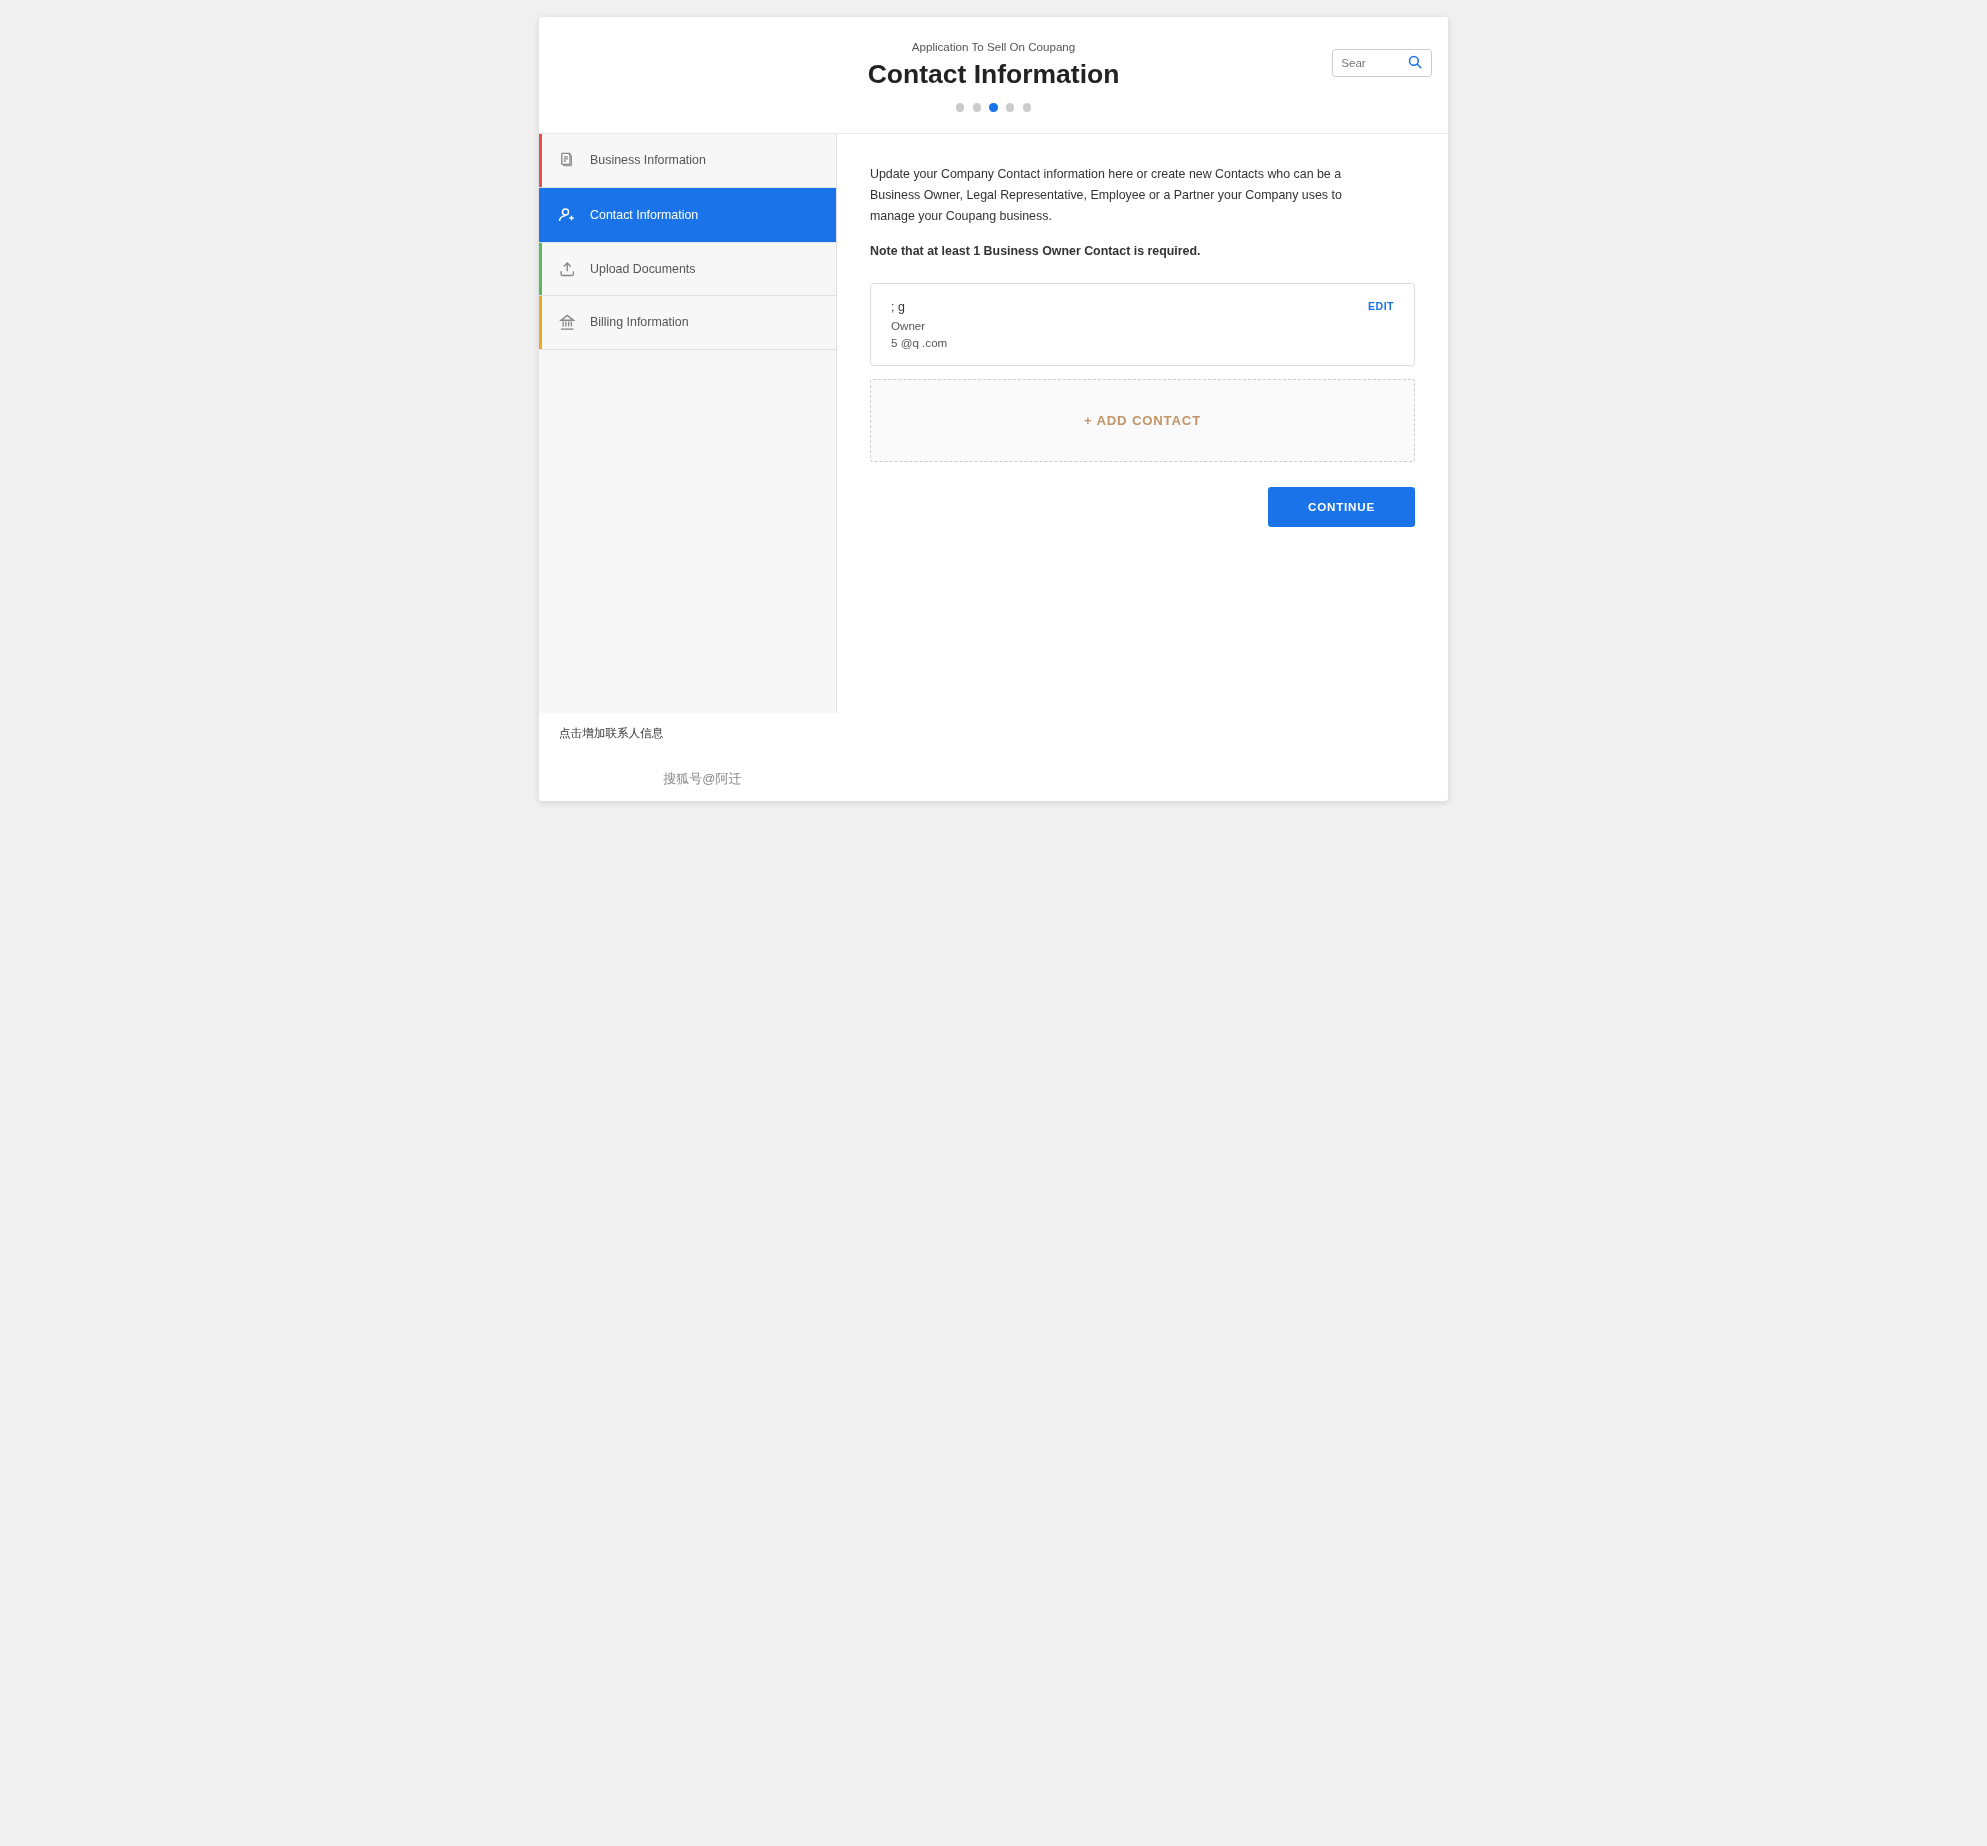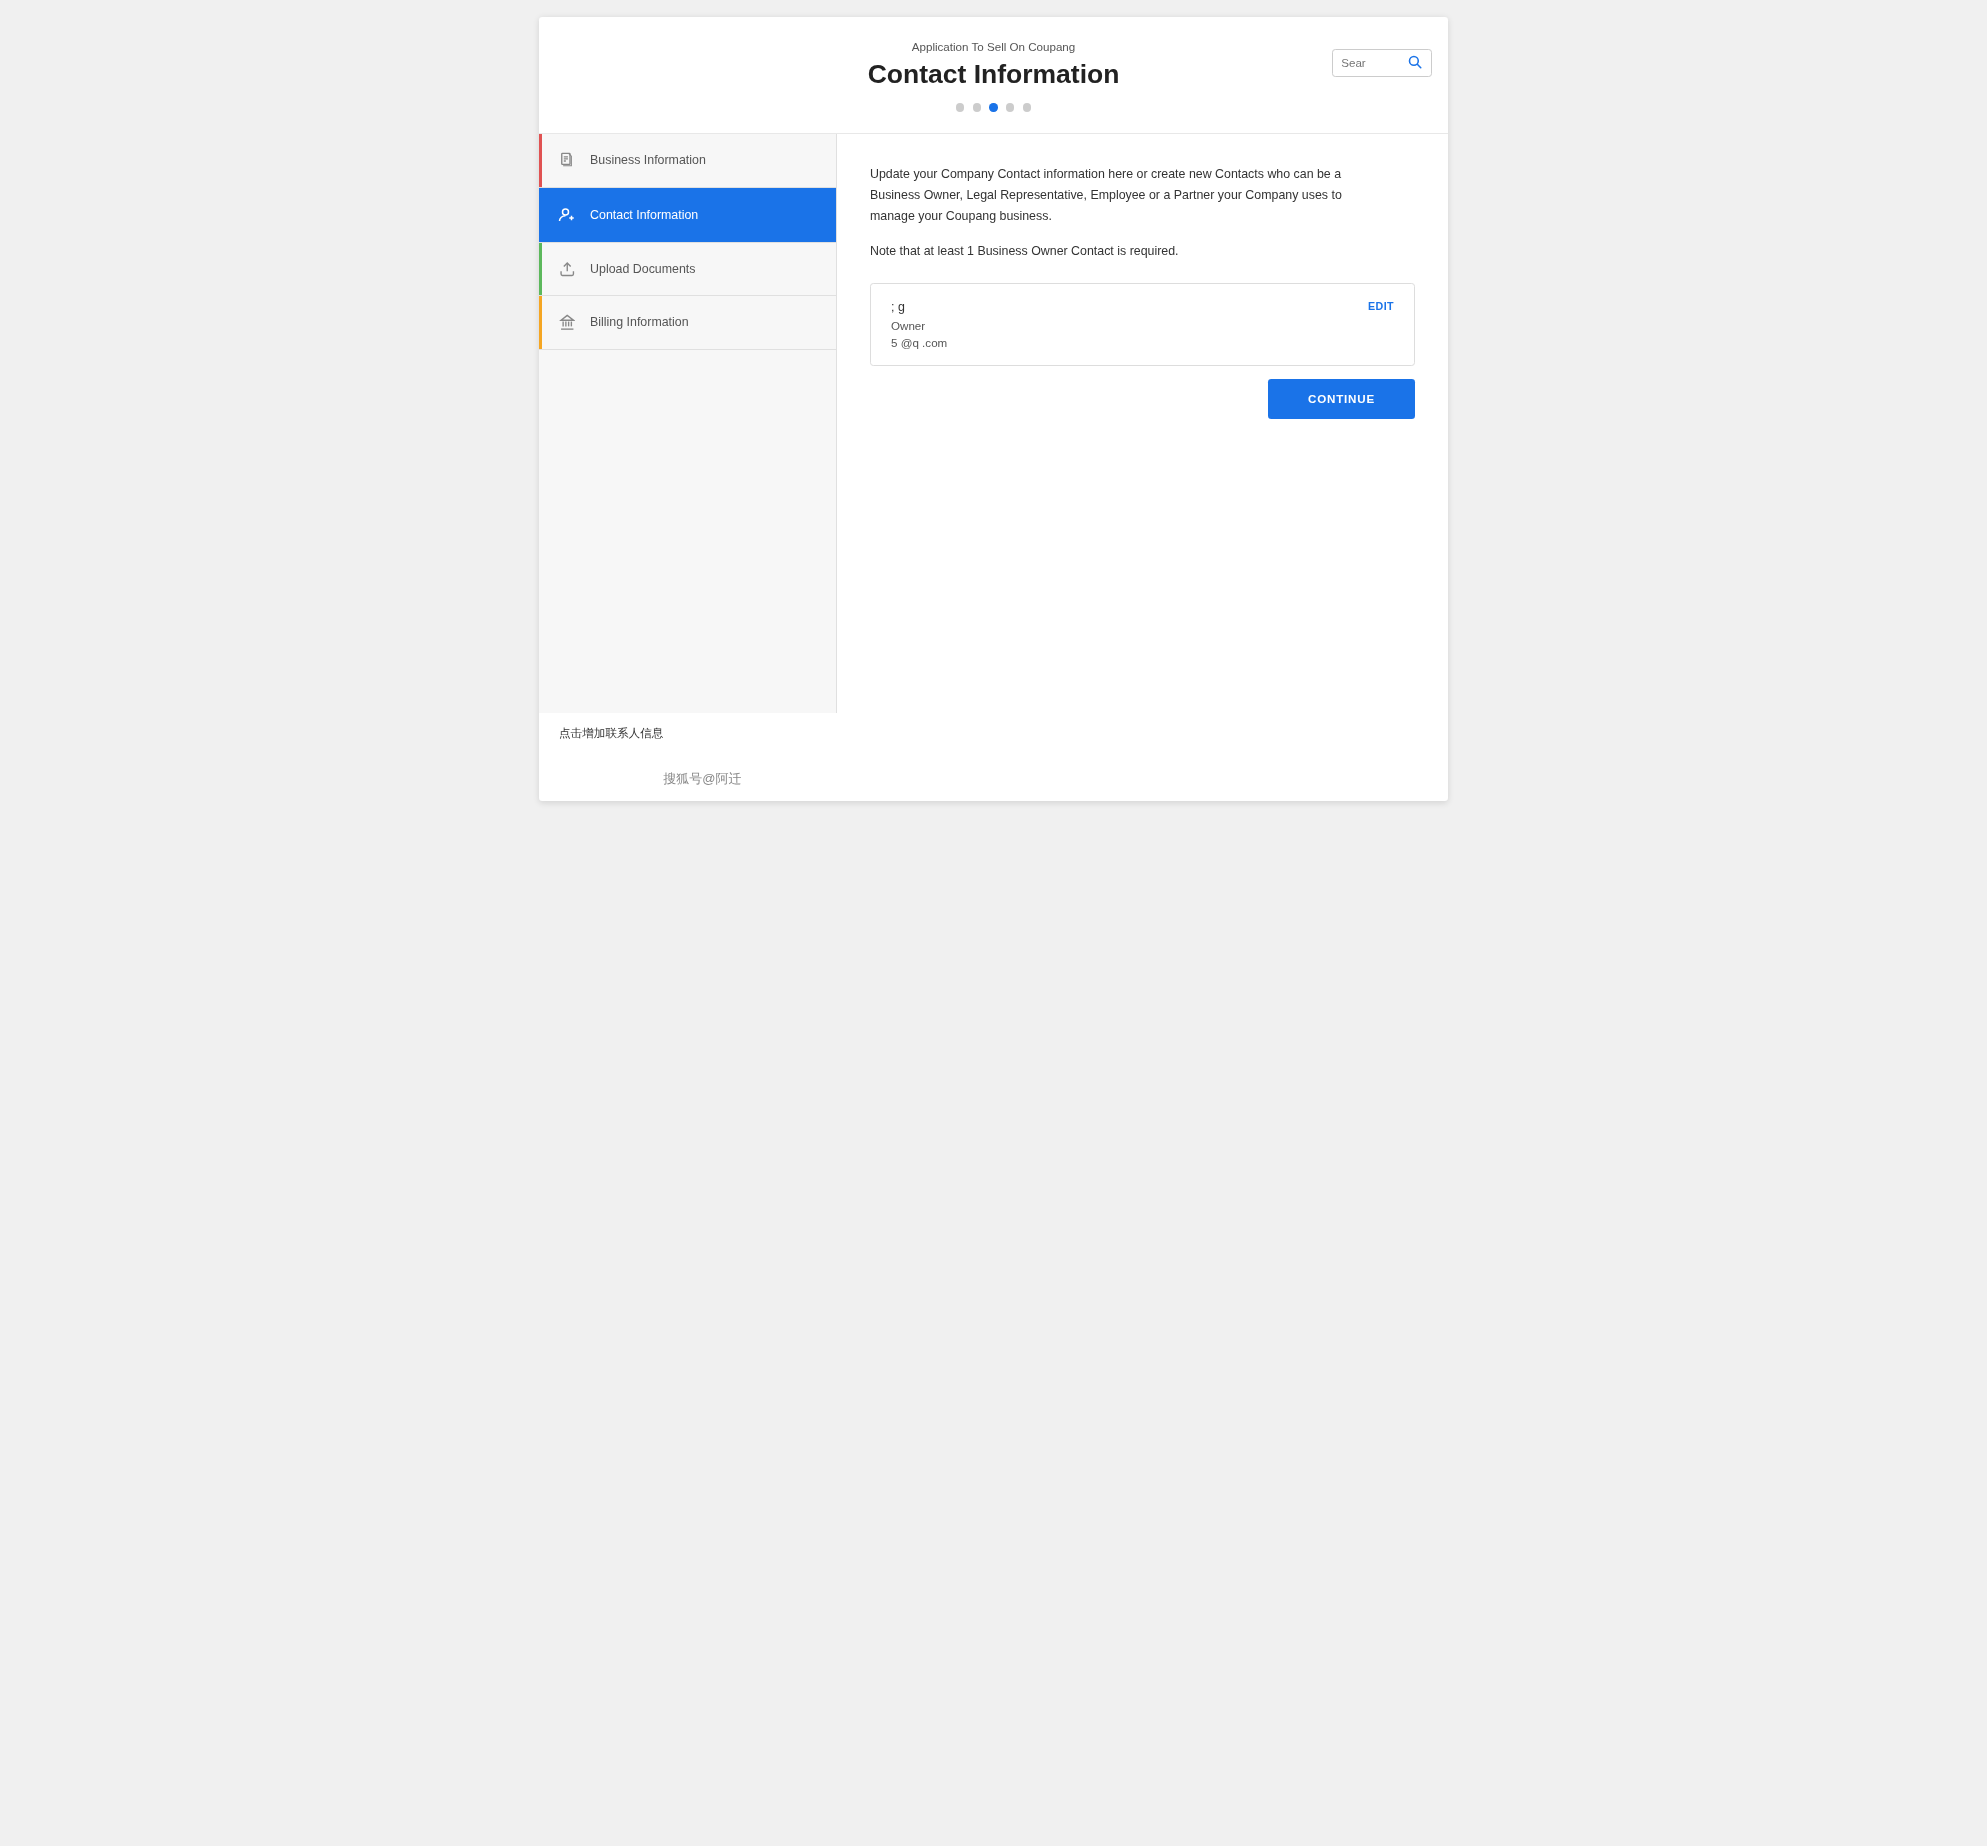--- a/index.html
+++ b/index.html
@@ -137,20 +137,21 @@
       font-size: 12.4px;
       color: #333;
       line-height: 1.7;
       margin-bottom: 16.5px;
       max-width: 479px;
     }
     .note-text {
       font-size: 12.4px;
       color: #333;
       margin-bottom: 25px;
+      font-weight: bold;
     }
     
     .contact-card {
       border: 0.8px solid #ddd;
       border-radius: 3.3px;
       padding: 16.5px 20px;
       margin-bottom: 13.2px;
       background: #fff;
     }
     .contact-card-row {
@@ -328,20 +329,23 @@
 
       <div class="contact-card">
         <div class="contact-card-row">
           <span class="contact-name">; g</span>
           <a class="edit-link">EDIT</a>
         </div>
         <div class="contact-role">Owner</div>
         <div class="contact-email">5 @q .com</div>
       </div>
 
+      <div class="add-contact-card">
+        <span class="add-contact-label">+ ADD CONTACT</span>
+      </div>
 
       <div class="button-row">
         <button class="continue-btn">CONTINUE</button>
       </div>
     </div>
   </div>
 
   <div class="annotation-area">
     <span class="annotation-left">点击增加联系人信息</span>
     <span class="annotation-right">搜狐号@阿迁</span>

